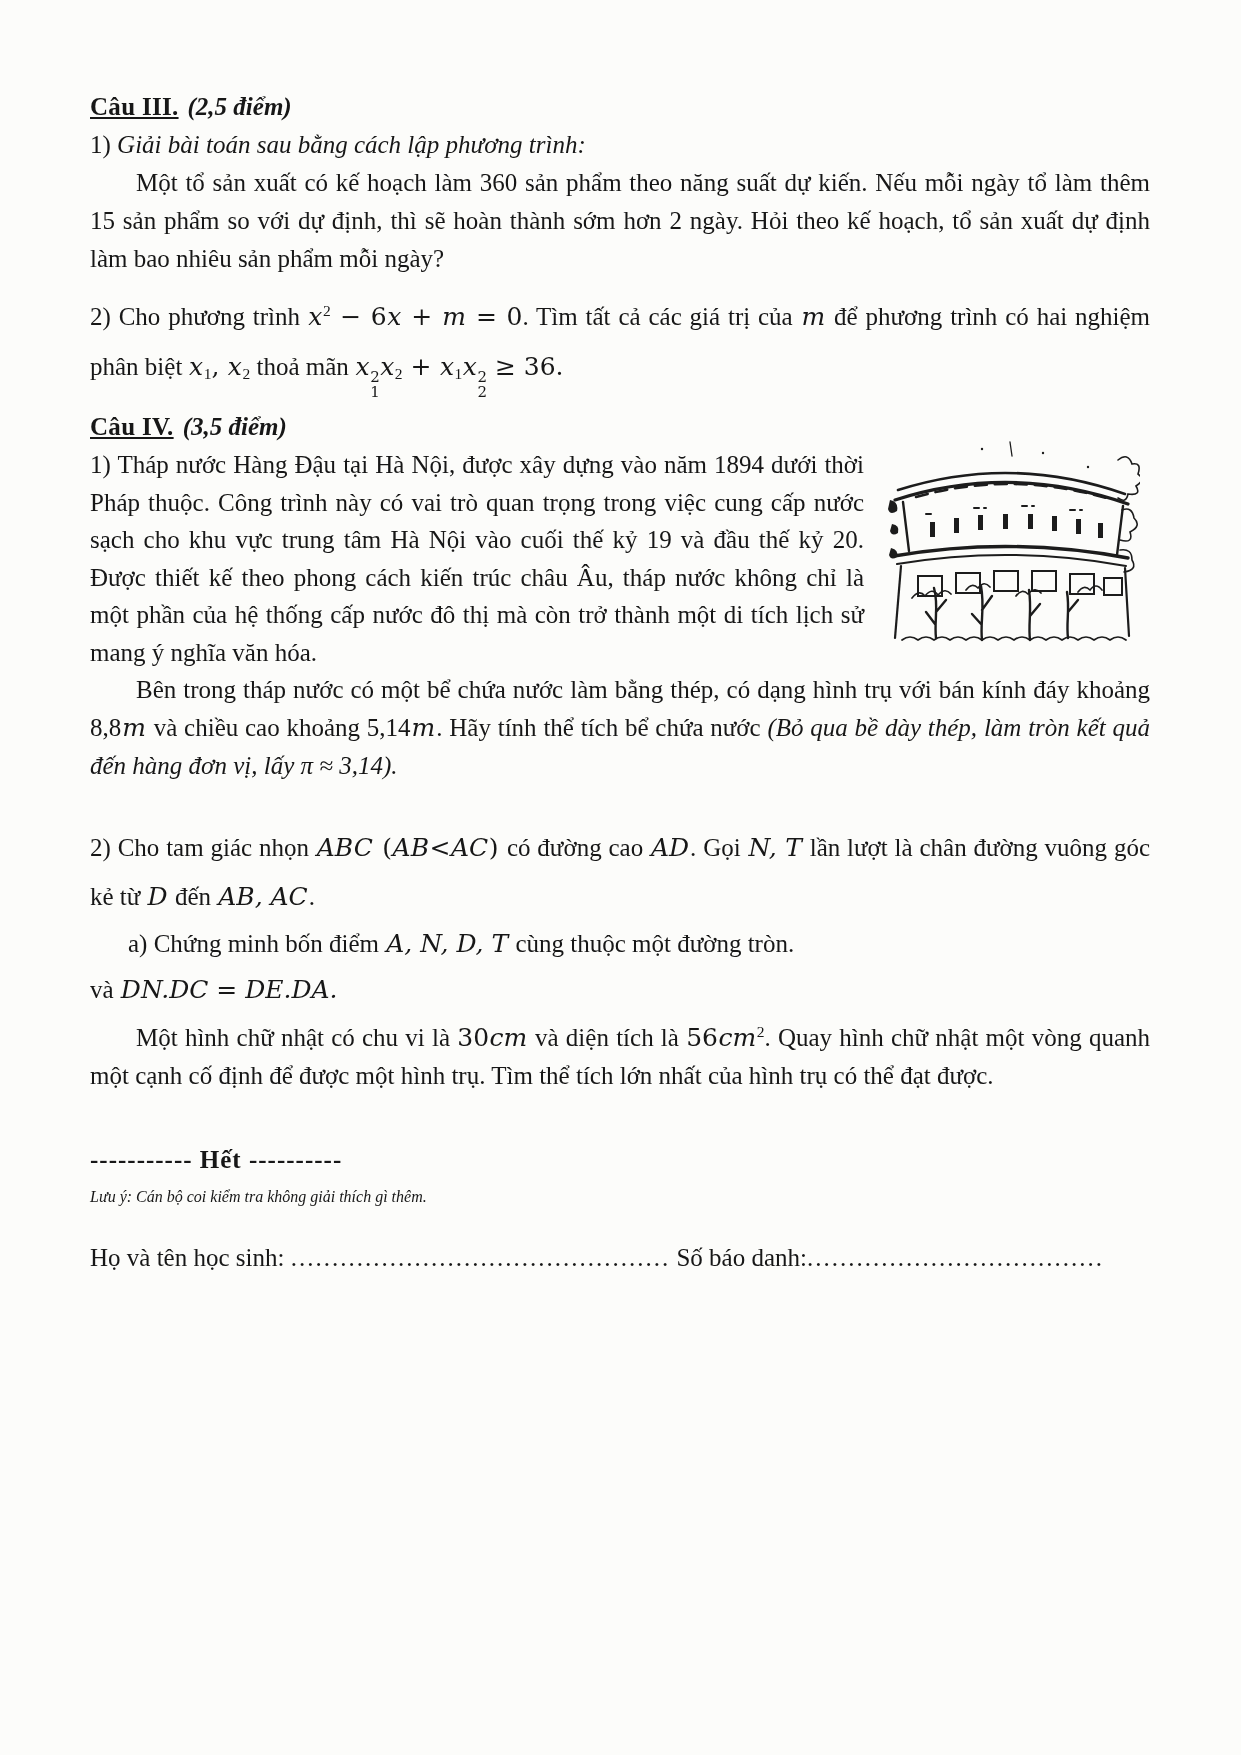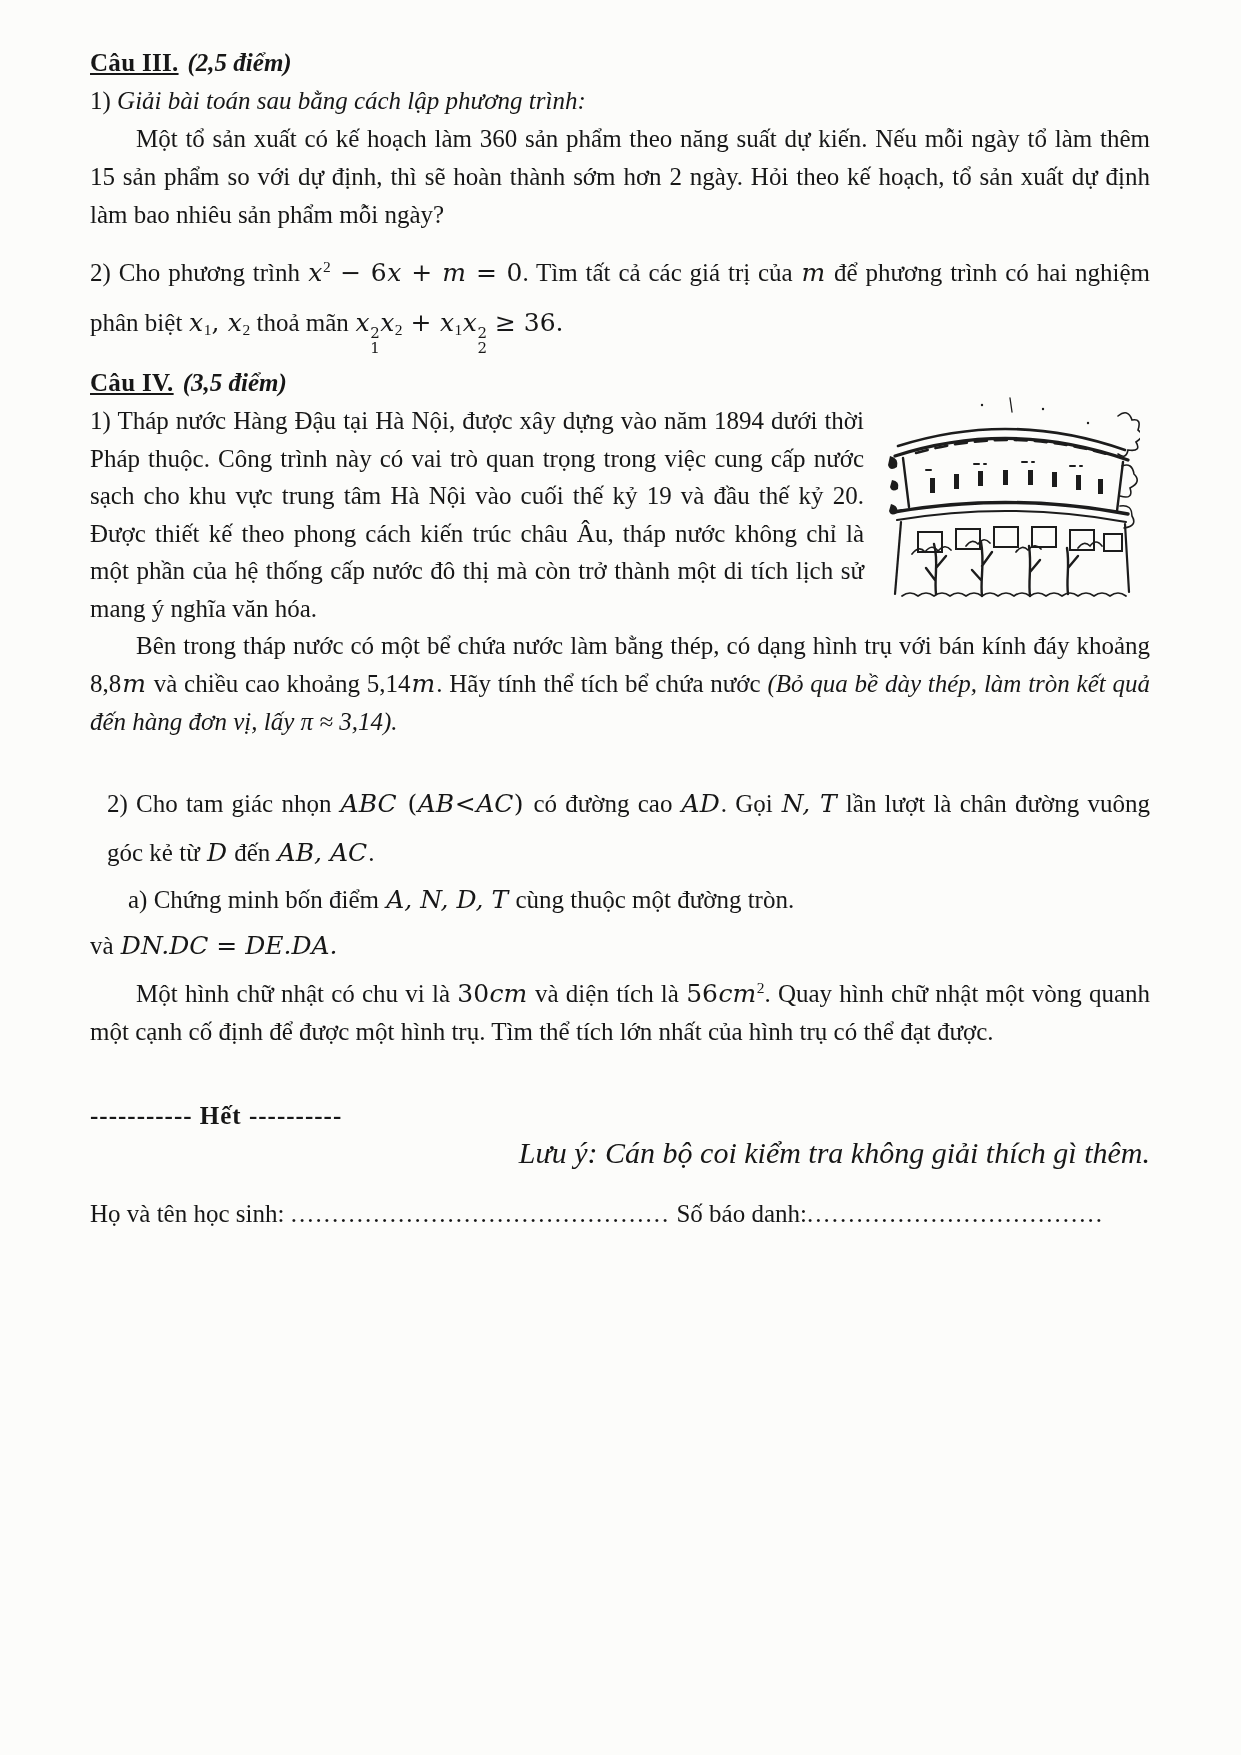--- a/index.html
+++ b/index.html
@@ -3,21 +3,21 @@
 <meta charset="utf-8">
 <style>
   html,body{margin:0;padding:0;}
   body{
     width:1241px;height:1755px;
     background:#fcfcfa;
     color:#171717;
     font-family:"Liberation Serif","DejaVu Serif",serif;
     overflow:hidden;
   }
-  .page{padding:44px 91px 0 90px;font-size:25px;line-height:38px;}
+  .page{padding:88px 91px 0 90px;font-size:25px;line-height:38px;}
   p{margin:0;}
   .just{text-align:justify;}
   .ind{text-indent:46px;}
   .it{font-style:italic;}
   .sec-head{line-height:38px;}
   .title{font-weight:700;text-decoration:underline;letter-spacing:.3px;}
   .pts{font-weight:700;font-style:italic;margin-left:9px;}
   
   .mv{font-family:"DejaVu Serif",serif;font-style:italic;padding:0 1px;}
   .mt{font-family:"DejaVu Serif",serif;}
@@ -29,29 +29,29 @@
        font-size:0.60em;line-height:1.0;vertical-align:-0.5em;
        font-family:"DejaVu Serif",serif;}
   .marc{font-family:"DejaVu Serif",serif;font-style:italic;position:relative;margin:0 4px;padding:0 2px;}
   .marc::before{content:"";position:absolute;left:-1px;right:-1px;top:-6px;height:9px;
        border-top:2px solid #1c1c1c;border-radius:50% 50% 0 0 / 100% 100% 0 0;}
   
   #c3-item2{margin-top:8px;line-height:50px;}
   #c4-head{margin-top:8px;}
   #c4-para1{line-height:37.5px;}
   #c4-para2{line-height:38px;clear:right;}
-  #c4-item2{margin-top:38px;line-height:49px;margin-left:17px;}
+  #c4-item2{margin-top:38px;line-height:49px;}
   #c4-a{line-height:46px;text-indent:38px;}
   #c4-b1{margin-top:12px;line-height:46px;text-indent:38px;}
   #c4-b2{line-height:46px;}
   #c4-c{margin-top:8px;line-height:46px;text-indent:38px;}
   #c5-head{line-height:38px;}
   #c5-para{line-height:38px;}
   #footer-het{margin-top:46px;font-weight:700;line-height:38px;letter-spacing:1px;}
-  #footer-note{text-align:right;font-style:italic;line-height:36px;font-size:30px;}
+  #footer-note{text-align:left;font-style:italic;line-height:36px;font-size:16px;}
   #signature{margin-top:24px;line-height:38px;}
   .dots{letter-spacing:2px;}
   .fig{float:right;width:258px;height:210px;margin:-6px 10px 6px 18px;}
   .fig svg{display:block;width:100%;height:100%;}
 </style>
 </head>
 <body>
 
 <div class="page">
 

